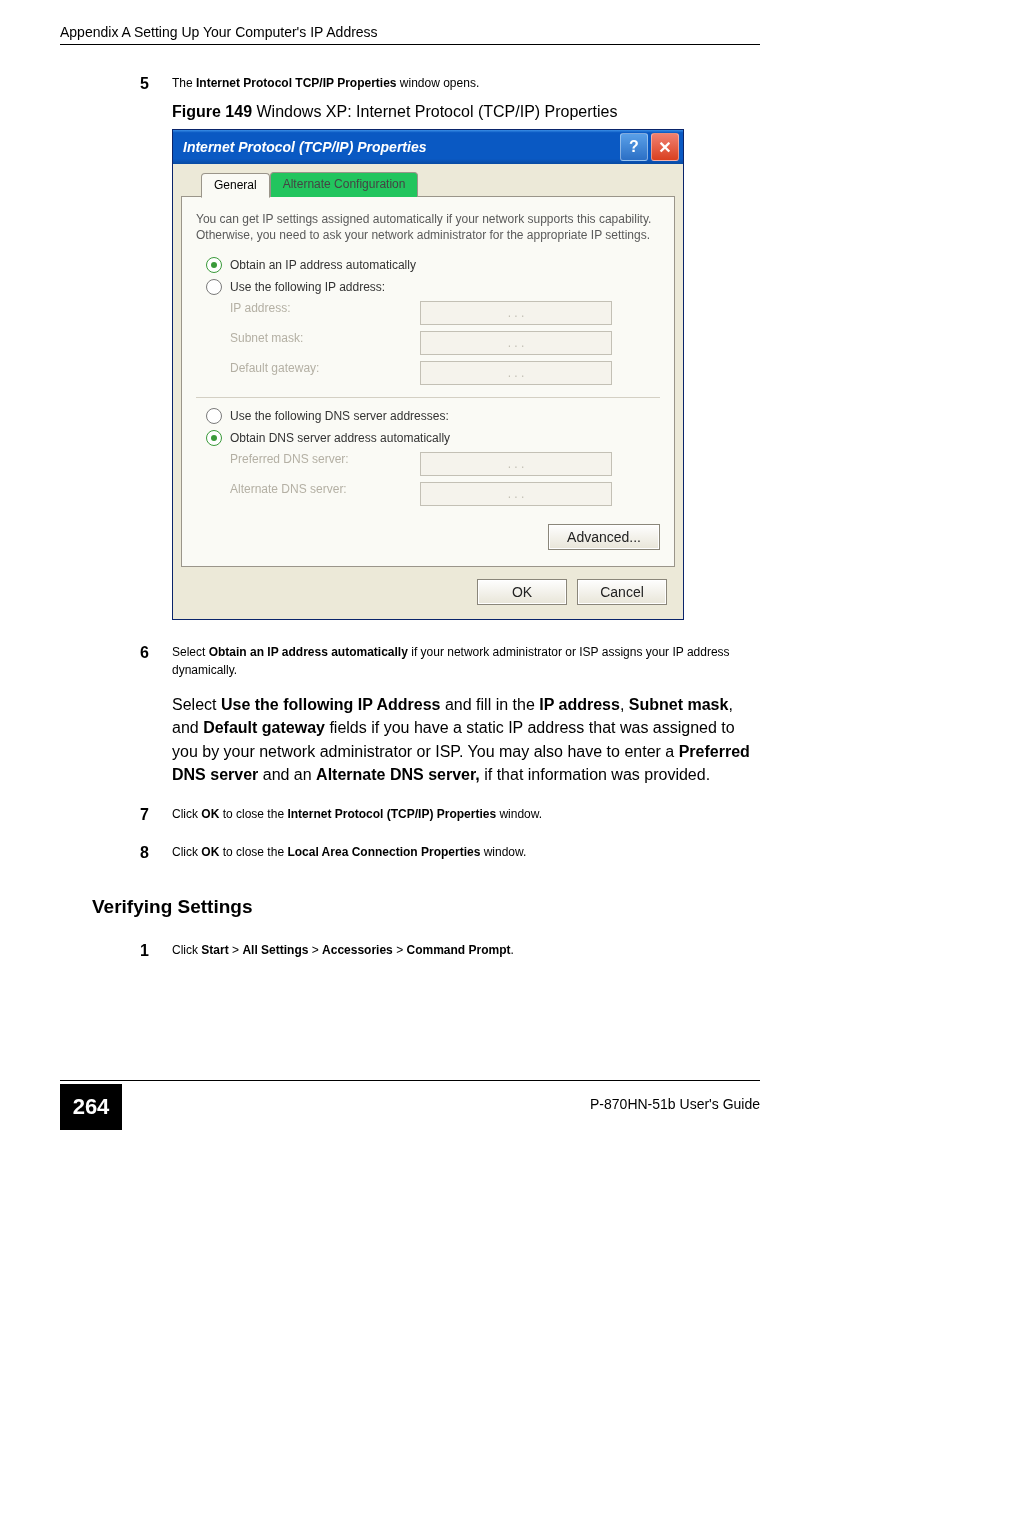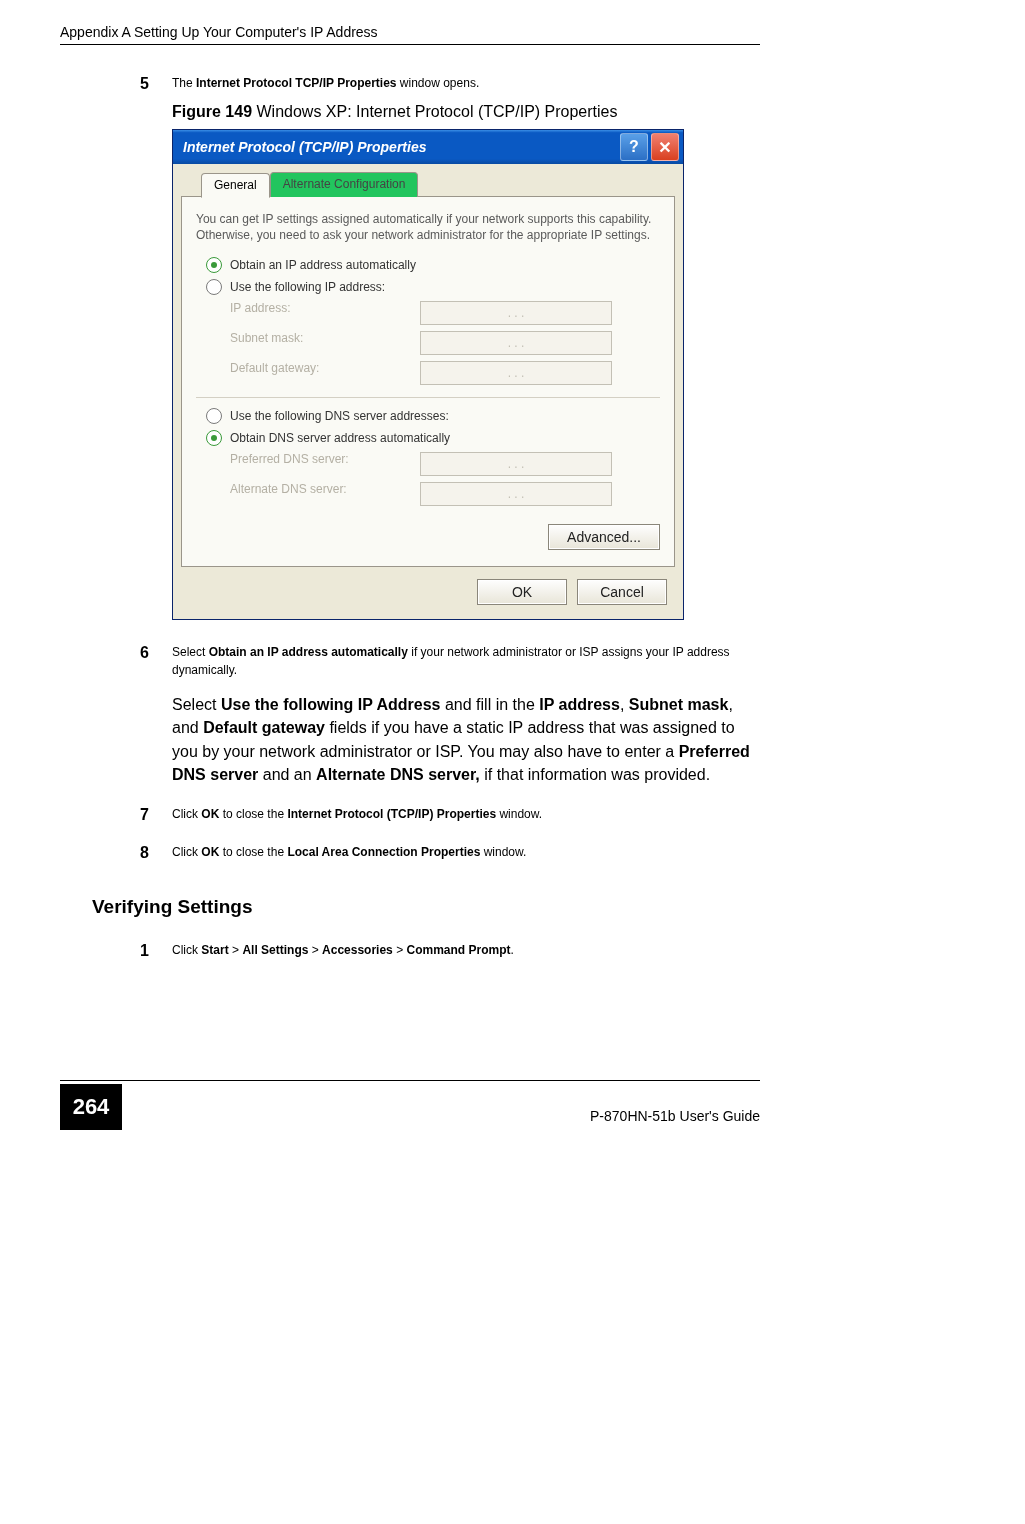--- a/index.html
+++ b/index.html
@@ -210,21 +210,21 @@
   }
   .xp-bottom-btns {
     display: flex;
     justify-content: flex-end;
     gap: 10px;
     padding: 12px 8px 0 0;
   }
   
   .footer {
     display: flex;
-    align-items: flex-end;
+    align-items: center;
     margin-top: 120px;
     border-top: 1px solid #000;
     padding-top: 4px;
   }
   .page-num-box {
     width: 62px;
     height: 46px;
     background: #000;
     color: #fff;
     font-weight: bold;

